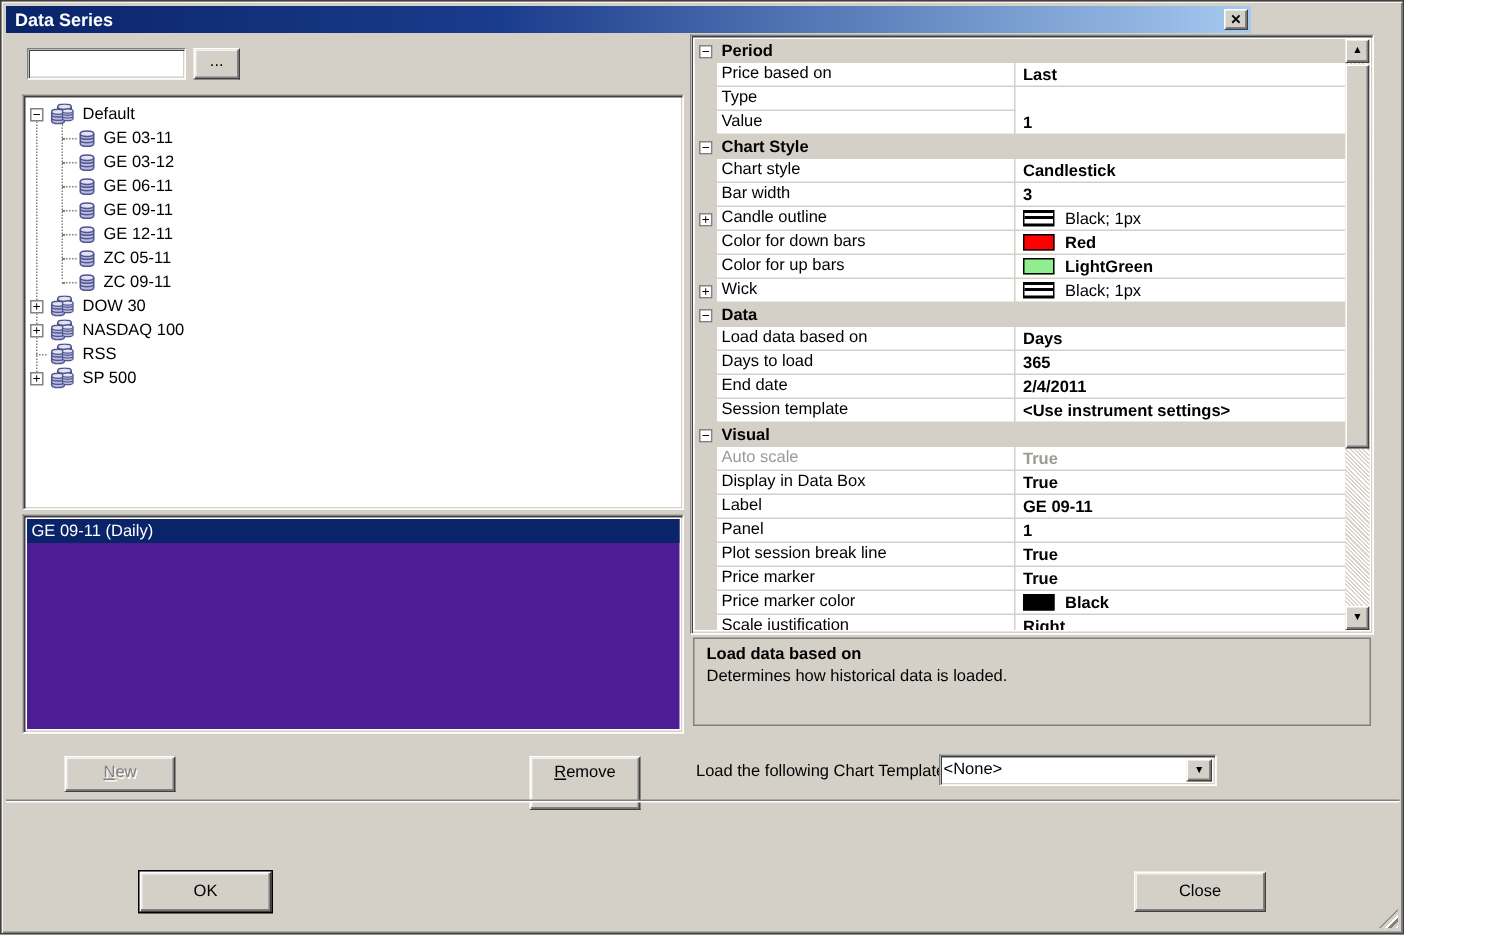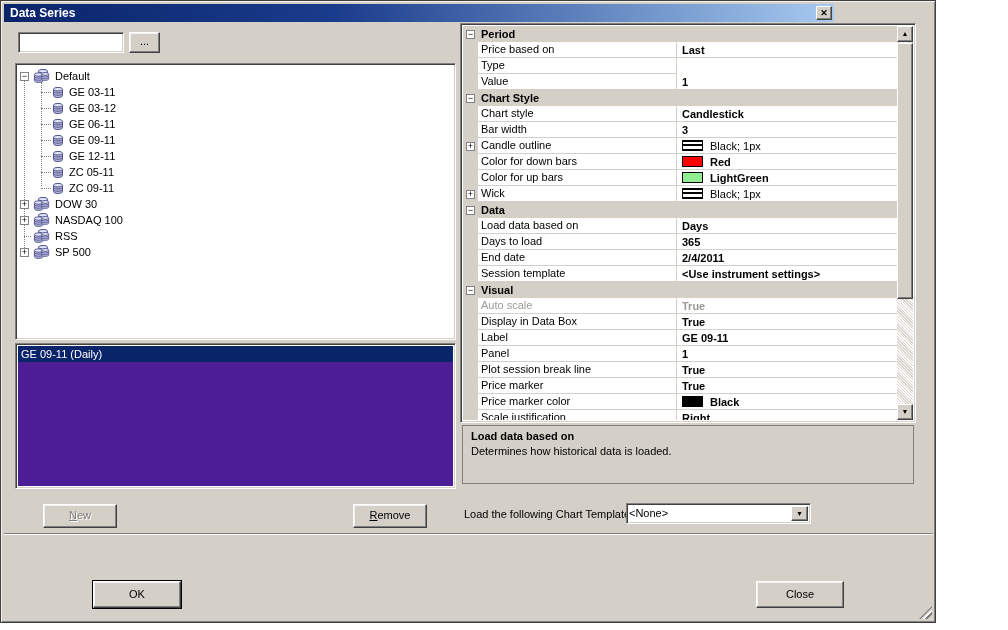--- a/index.html
+++ b/index.html
@@ -71,21 +71,21 @@
   .vline1 { left:6px; top:10px; height:176px; }
   .vline2 { left:23px; top:16px; height:104px; }
   
   .listbox { position:absolute; left:14px; top:342px; width:441px; height:146px; overflow:hidden; }
   .list-inner { position:absolute; left:2px; top:2px; right:2px; bottom:2px; background:#4c1d95; }
   .listitem.selected {
     height:16px; line-height:16px; padding-left:3px;
     background:#0a246a; color:#fff;
   }
   .new-btn { left:30px; top:503px; width:74px; height:24px; line-height:21px;margin-left:12px; }
-  .remove-btn { left:352px; top:503px; width:74px; height:24px; line-height:21px; }
+  .remove-btn { left:352px; top:503px; width:74px; height:36px; line-height:21px; }
   
   .propgrid { position:absolute; left:459px; top:22px; width:456px; height:400px; }
   .pg-inner { position:absolute; left:2px; top:2px; right:2px; bottom:2px; background:#fff; overflow:hidden; }
   .prow { display:flex; height:16px; background:#fff; cursor:default; }
   .prow .gut {
     width:15px; flex:none; background:#d4d0c8;
     display:flex; align-items:center; justify-content:center;
   }
   .xbox {
     width:9px; height:9px; background:#fff; border:1px solid #848284;

